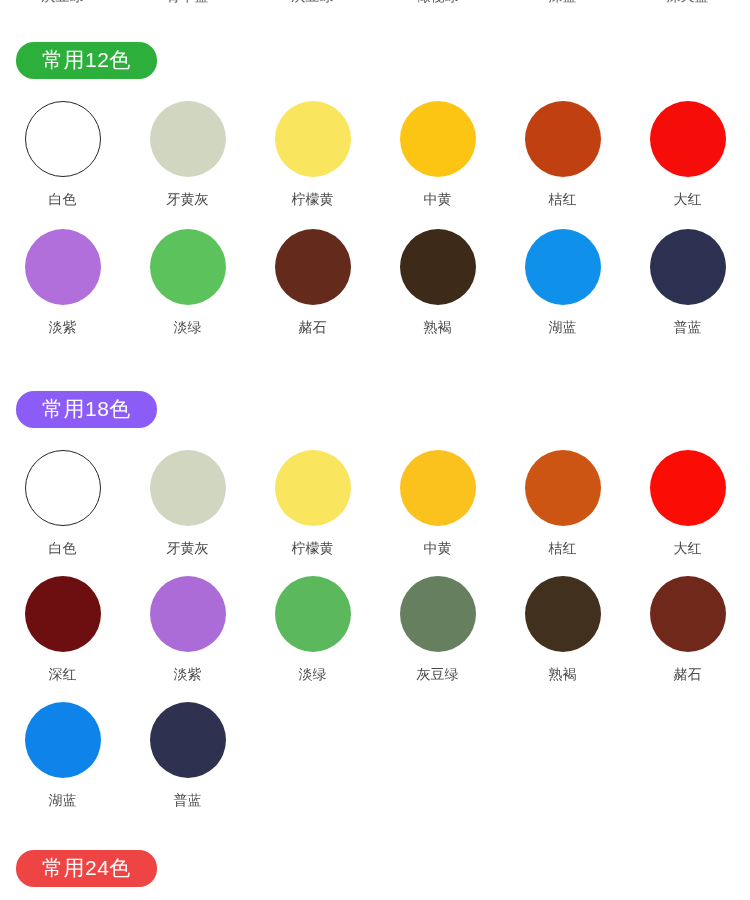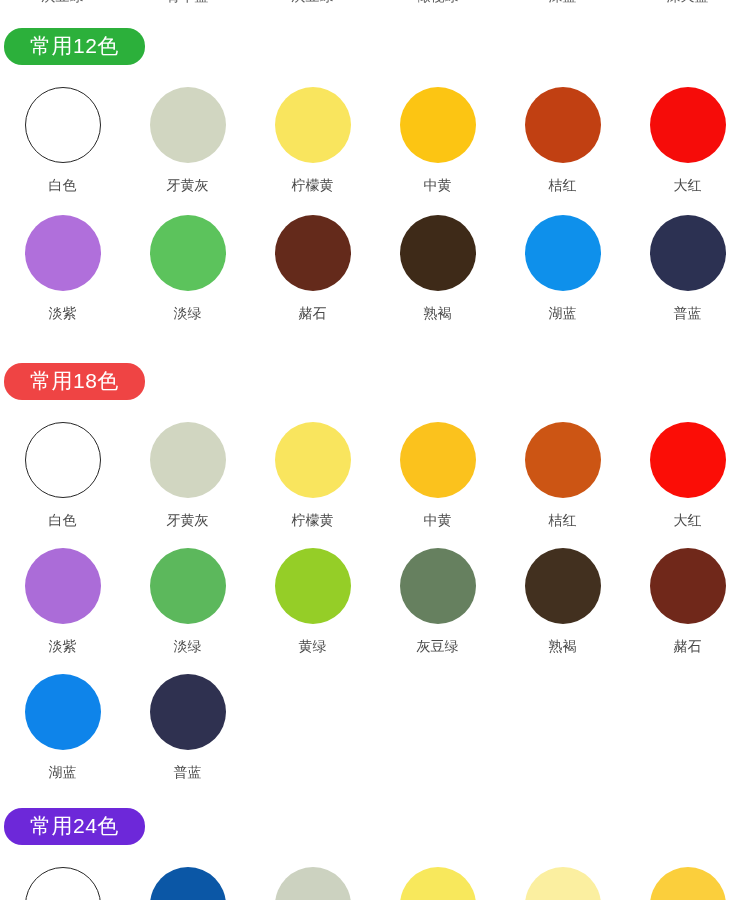--- a/index.html
+++ b/index.html
@@ -35,22 +35,22 @@
     font-size: 14px;
     color: #5b5b5b;
     line-height: 16px;
     
     margin-top: -12px;
     white-space: nowrap;
   }
 
   
   .banner-wrap {
-    padding-left: 4px;
-    margin-top: 14px;
+    padding-left: 16px;
+    margin-top: 28px;
     margin-bottom: 6px;
   }
   .banner {
     display: inline-block;
     border-radius: 18px;
     color: #ffffff;
     font-size: 21px;
     line-height: 21px;
     padding: 7px 26px 9px 26px;
     letter-spacing: 0.5px;
@@ -163,21 +163,21 @@
       </div>
       <div class="cell">
         <div class="dot" style="background: rgb(44, 49, 82);"></div>
         <div class="cell-label">普蓝</div>
       </div>
     </div>
 
   <div class="spacer-md"></div>
 
   <div class="banner-wrap">
-    <span class="banner" id="banner-1" style="background: #ef4444; text-align: center;">常用18色</span>
+    <span class="banner" id="banner-1" style="background: #8b5cf6; text-align: center;">常用18色</span>
   </div>
   <div class="grid" id="grid-1">
       <div class="cell">
         <div class="dot outlined" style="background: rgb(255, 255, 255);"></div>
         <div class="cell-label">白色</div>
       </div>
       <div class="cell">
         <div class="dot" style="background: rgb(209, 214, 193);"></div>
         <div class="cell-label">牙黄灰</div>
       </div>
@@ -191,32 +191,32 @@
       </div>
       <div class="cell">
         <div class="dot" style="background: rgb(204, 85, 20);"></div>
         <div class="cell-label">桔红</div>
       </div>
       <div class="cell">
         <div class="dot" style="background: rgb(251, 13, 6);"></div>
         <div class="cell-label">大红</div>
       </div>
       <div class="cell">
+        <div class="dot" style="background: rgb(109, 15, 17);"></div>
+        <div class="cell-label">深红</div>
+      </div>
+      <div class="cell">
         <div class="dot" style="background: rgb(171, 108, 216);"></div>
         <div class="cell-label">淡紫</div>
       </div>
       <div class="cell">
         <div class="dot" style="background: rgb(92, 184, 92);"></div>
         <div class="cell-label">淡绿</div>
       </div>
       <div class="cell">
-        <div class="dot" style="background: rgb(149, 206, 39);"></div>
-        <div class="cell-label">黄绿</div>
-      </div>
-      <div class="cell">
         <div class="dot" style="background: rgb(102, 128, 95);"></div>
         <div class="cell-label">灰豆绿</div>
       </div>
       <div class="cell">
         <div class="dot" style="background: rgb(66, 48, 31);"></div>
         <div class="cell-label">熟褐</div>
       </div>
       <div class="cell">
         <div class="dot" style="background: rgb(112, 40, 26);"></div>
         <div class="cell-label">赭石</div>
@@ -227,21 +227,21 @@
       </div>
       <div class="cell">
         <div class="dot" style="background: rgb(47, 49, 80);"></div>
         <div class="cell-label">普蓝</div>
       </div>
     </div>
 
   <div class="spacer-sm"></div>
 
   <div class="banner-wrap">
-    <span class="banner" id="banner-2" style="background: #6d28d9;">常用24色</span>
+    <span class="banner" id="banner-2" style="background: #ef4444;">常用24色</span>
   </div>
   <div class="grid" id="grid-2">
       <div class="cell">
         <div class="dot outlined" style="background: rgb(255, 255, 255);"></div>
       </div>
       <div class="cell">
         <div class="dot" style="background: rgb(11, 87, 166);"></div>
       </div>
       <div class="cell">
         <div class="dot" style="background: rgb(204, 210, 192);"></div>

